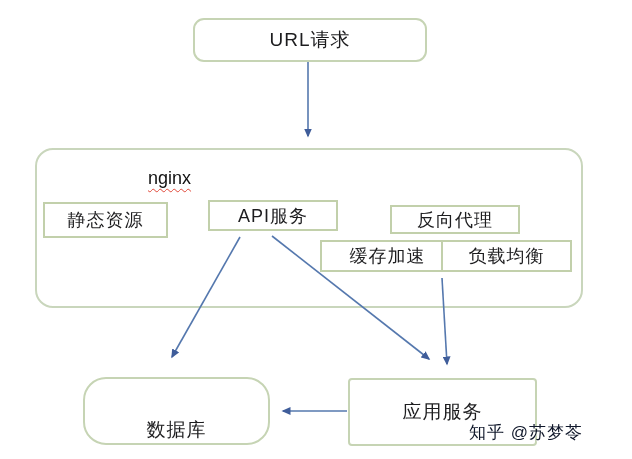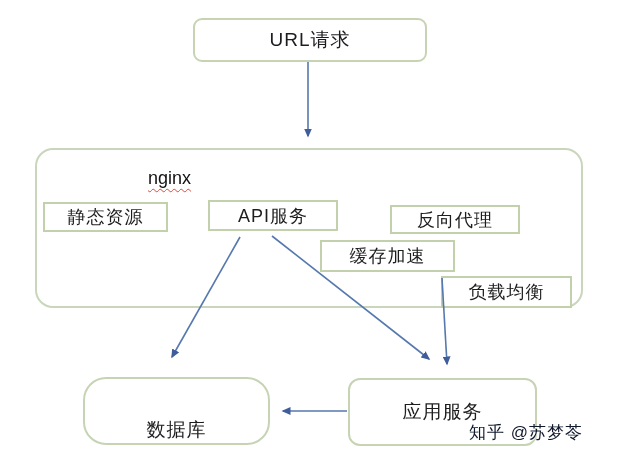--- a/index.html
+++ b/index.html
@@ -7,43 +7,43 @@
     position:relative;width:632px;height:459px;background:#ffffff;overflow:hidden;
     font-family:"Liberation Sans","DejaVu Sans",sans-serif;color:#1d1d1f;
   }
   
   .rbox{
     position:absolute;box-sizing:border-box;
     border:2px solid #c6d4b4;border-radius:11px;background:#ffffff;
     display:flex;align-items:center;justify-content:center;
     font-size:19px;letter-spacing:1px;color:#1d1d1f;
   }
-  .top-box{left:193px;top:18px;width:234px;height:44px;border-radius:9px;}
+  .top-box{left:193px;top:18px;width:234px;height:44px;}
   .nginx-container{
     position:absolute;left:35px;top:148px;width:548px;height:160px;box-sizing:border-box;
     border:2px solid #c9d6bc;border-radius:18px;background:#ffffff;
   }
   .nginx-label{
     position:absolute;left:148px;top:160px;font-size:18px;color:#111;
     text-decoration:underline wavy #e0493a;text-decoration-thickness:1px;text-underline-offset:4px;margin-top:8px;
   }
   
   .sbox{
     position:absolute;box-sizing:border-box;
     border:2px solid #c2d0ab;background:#ffffff;
     display:flex;align-items:center;justify-content:center;
     font-size:18px;letter-spacing:1px;color:#1d1d1f;
   }
-  .box-static{left:43px;top:202px;width:125px;height:30px;}
+  .box-static{left:43px;top:202px;width:125px;height:36px;}
   .box-api{left:208px;top:200px;width:130px;height:31px;}
   .box-proxy{left:390px;top:205px;width:130px;height:29px;}
   .box-cache{left:320px;top:240px;width:135px;height:32px;}
-  .box-lb{left:441px;top:240px;width:131px;height:32px;margin-top:36px;}
+  .box-lb{left:441px;top:240px;width:131px;height:32px;}
   .db-box{left:83px;top:377px;width:187px;height:68px;border-radius:23px;align-items:flex-end;}
-  .app-box{left:348px;top:378px;width:189px;height:68px;border-radius:12px;}
+  .app-box{left:348px;top:378px;width:189px;height:68px;border-radius:4px;}
   .watermark{
     position:absolute;left:469px;top:421px;font-size:17px;letter-spacing:1px;
     color:#0f172a;text-shadow:0 1px 0 #ffffff;white-space:nowrap;
   }
   .arrow-layer{position:absolute;left:0;top:0;width:632px;height:459px;pointer-events:none;}
 </style>
 </head>
 <body>
 
 <div class="canvas">

